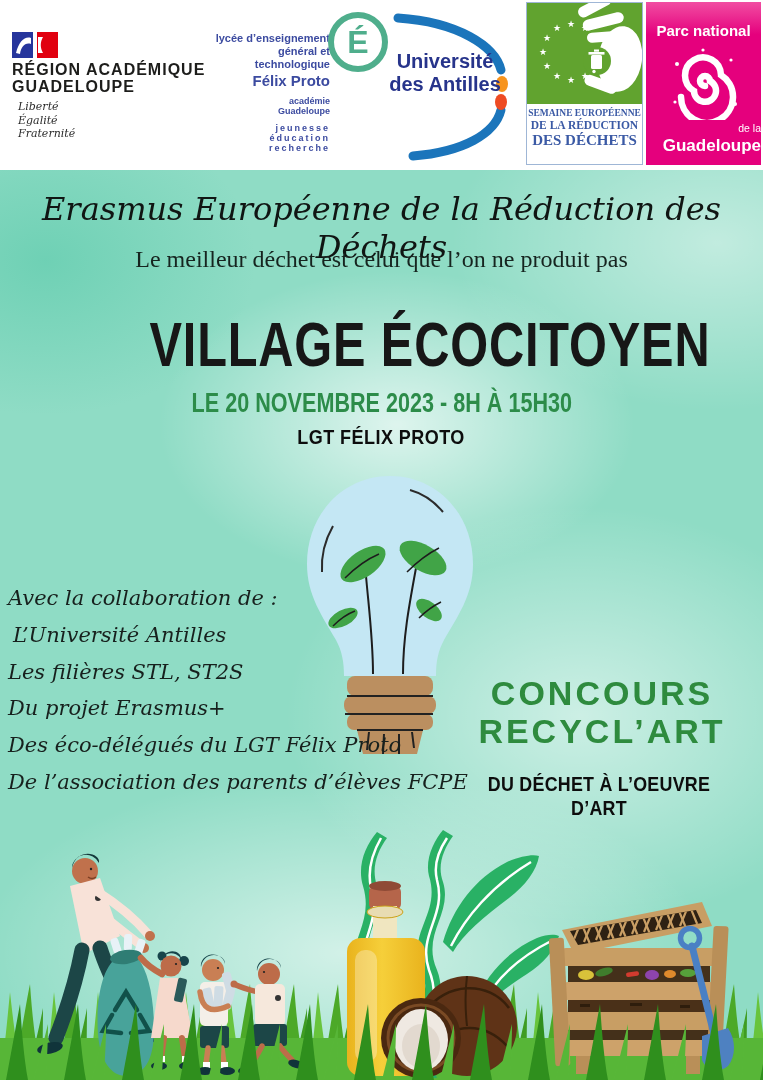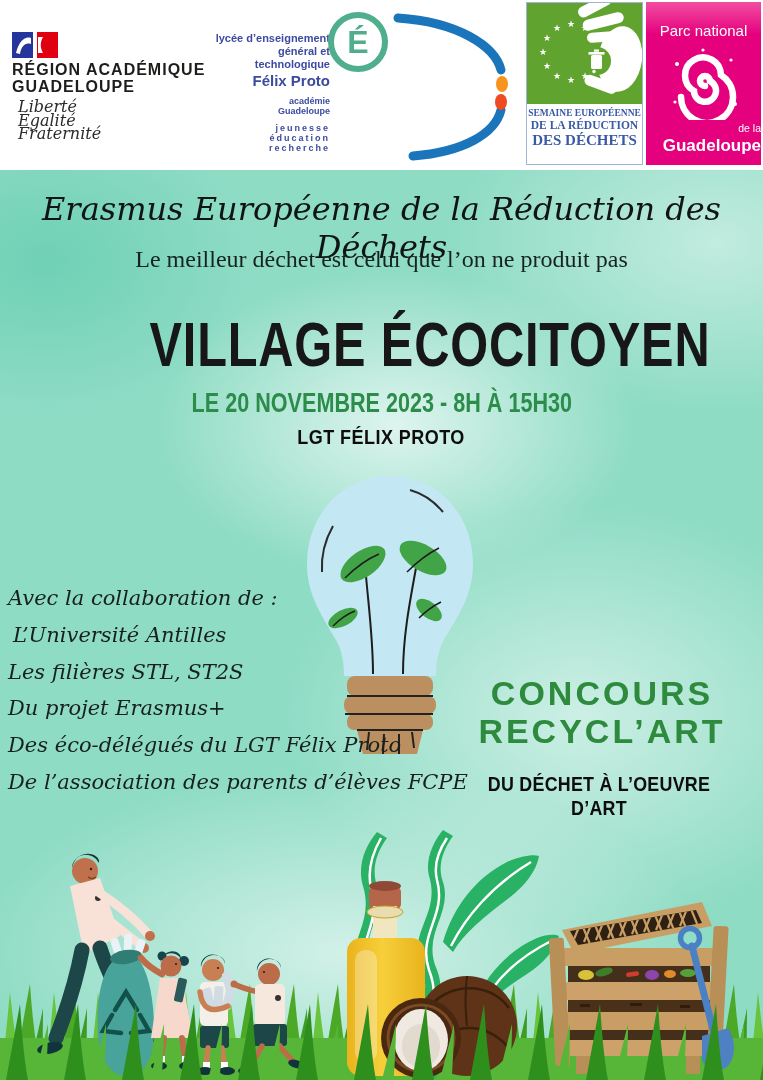--- a/index.html
+++ b/index.html
@@ -5,21 +5,21 @@
   html,body{margin:0;padding:0;background:#fff;}
   .poster{position:relative;width:763px;height:1080px;overflow:hidden;background:#fff;
           font-family:"Liberation Sans",sans-serif;}
   
   .hdr{position:absolute;left:0;top:0;width:763px;height:170px;background:#ffffff;}
   .logo-region{position:absolute;left:10px;top:30px;width:200px;}
   .flag{position:absolute;left:2px;top:2px;}
   .rg-name{position:absolute;left:2px;top:31px;font-size:16px;font-weight:700;color:#1d1d1b;
            letter-spacing:1px;line-height:17px;white-space:nowrap;}
   .motto{position:absolute;left:8px;top:70px;font-family:"DejaVu Serif",serif;font-style:italic;
-         font-size:16px;color:#2b2b2b;line-height:13.5px;}
+         font-size:11px;color:#2b2b2b;line-height:13.5px;}
   .logo-lycee{position:absolute;left:212px;top:26px;width:190px;color:#3c4ba0;}
   .ly-lines{position:absolute;left:0;top:6px;width:118px;text-align:right;font-weight:700;
             font-size:11px;line-height:13px;}
   .ly-l3{font-size:15px;line-height:20px;}
   .ly-badge{position:absolute;left:116px;top:-14px;width:48px;height:48px;border:6px solid #4fae8c;
             border-radius:50%;background:#fff;color:#4fae8c;font-size:32px;font-weight:700;
             display:flex;align-items:center;justify-content:center;}
   .ly-acad{position:absolute;left:40px;top:70px;width:78px;text-align:right;font-weight:700;
            font-size:9px;line-height:10px;}
   .ly-jeun{position:absolute;left:40px;top:97px;width:78px;text-align:right;font-weight:700;
@@ -30,21 +30,21 @@
            font-weight:700;font-size:20px;line-height:23px;}
   .logo-serd{position:absolute;left:526px;top:2px;width:117px;height:163px;border:1px solid #9fb6d6;
              box-sizing:border-box;background:#fff;}
   .serd-green{width:115px;height:101px;background:#61a32f;overflow:hidden;}
   .serd-text{text-align:center;color:#3b5aa5;font-family:"Liberation Serif",serif;font-weight:700;}
   .serd-l1{font-size:9.5px;line-height:11px;margin-top:4px;}
   .serd-l2{font-size:11.5px;line-height:13px;}
   .serd-l3{font-size:15px;line-height:17px;}
   .logo-parc{position:absolute;left:646px;top:2px;width:115px;height:163px;
              background:linear-gradient(180deg,#f14ea2 0%,#e5007d 20%);color:#fff;}
-  .parc-title{position:absolute;top:20px;width:100%;text-align:center;font-size:15px;font-weight:400;}
+  .parc-title{position:absolute;top:20px;width:100%;text-align:center;font-size:15px;font-weight:700;}
   .parc-spiral{position:absolute;left:21px;top:44px;}
   .parc-sub{position:absolute;bottom:9px;width:100%;text-align:right;}
   .parc-sub .small{font-size:10.5px;}
   .parc-sub .big{font-size:17px;font-weight:700;}
   
   .main{position:absolute;left:0;top:170px;width:763px;height:910px;background-color:#8fdcc5;
     background-image:
       radial-gradient(ellipse 340px 220px at 52% 28%, rgba(255,255,255,.7), rgba(255,255,255,0) 70%),
       radial-gradient(ellipse 420px 300px at 76% 60%, rgba(255,255,255,.55), rgba(255,255,255,0) 70%),
       radial-gradient(ellipse 520px 260px at 45% 86%, rgba(255,255,255,.6), rgba(255,255,255,0) 70%),
@@ -113,20 +113,24 @@
       </div>
     </div>
 
     <div class="logo-ua">
       <svg class="ua-arcs" width="140" height="152" viewBox="0 0 140 152">
         <path d="M15,6 C75,10 112,34 118,58" stroke="#1b75bb" stroke-width="9" fill="none" stroke-linecap="round"></path>
         <path d="M118,98 C112,122 80,140 30,144" stroke="#1b75bb" stroke-width="9" fill="none" stroke-linecap="round"></path>
         <ellipse cx="119" cy="72" rx="6" ry="8" fill="#f7941e"></ellipse>
         <ellipse cx="118" cy="90" rx="6" ry="8" fill="#ee4b23"></ellipse>
       </svg>
+      <div class="ua-text">
+        <div>Université</div>
+        <div>des Antilles</div>
+      </div>
     </div>
 
     <div class="logo-serd">
       <div class="serd-green">
         <svg width="115" height="101" viewBox="0 0 115 101">
           <g fill="#fff" font-family="DejaVu Sans, sans-serif" font-size="9" text-anchor="middle">
             <text x="44" y="24">★</text>
               <text x="58" y="28">★</text>
               <text x="68" y="38">★</text>
             <text x="72" y="52">★</text>

